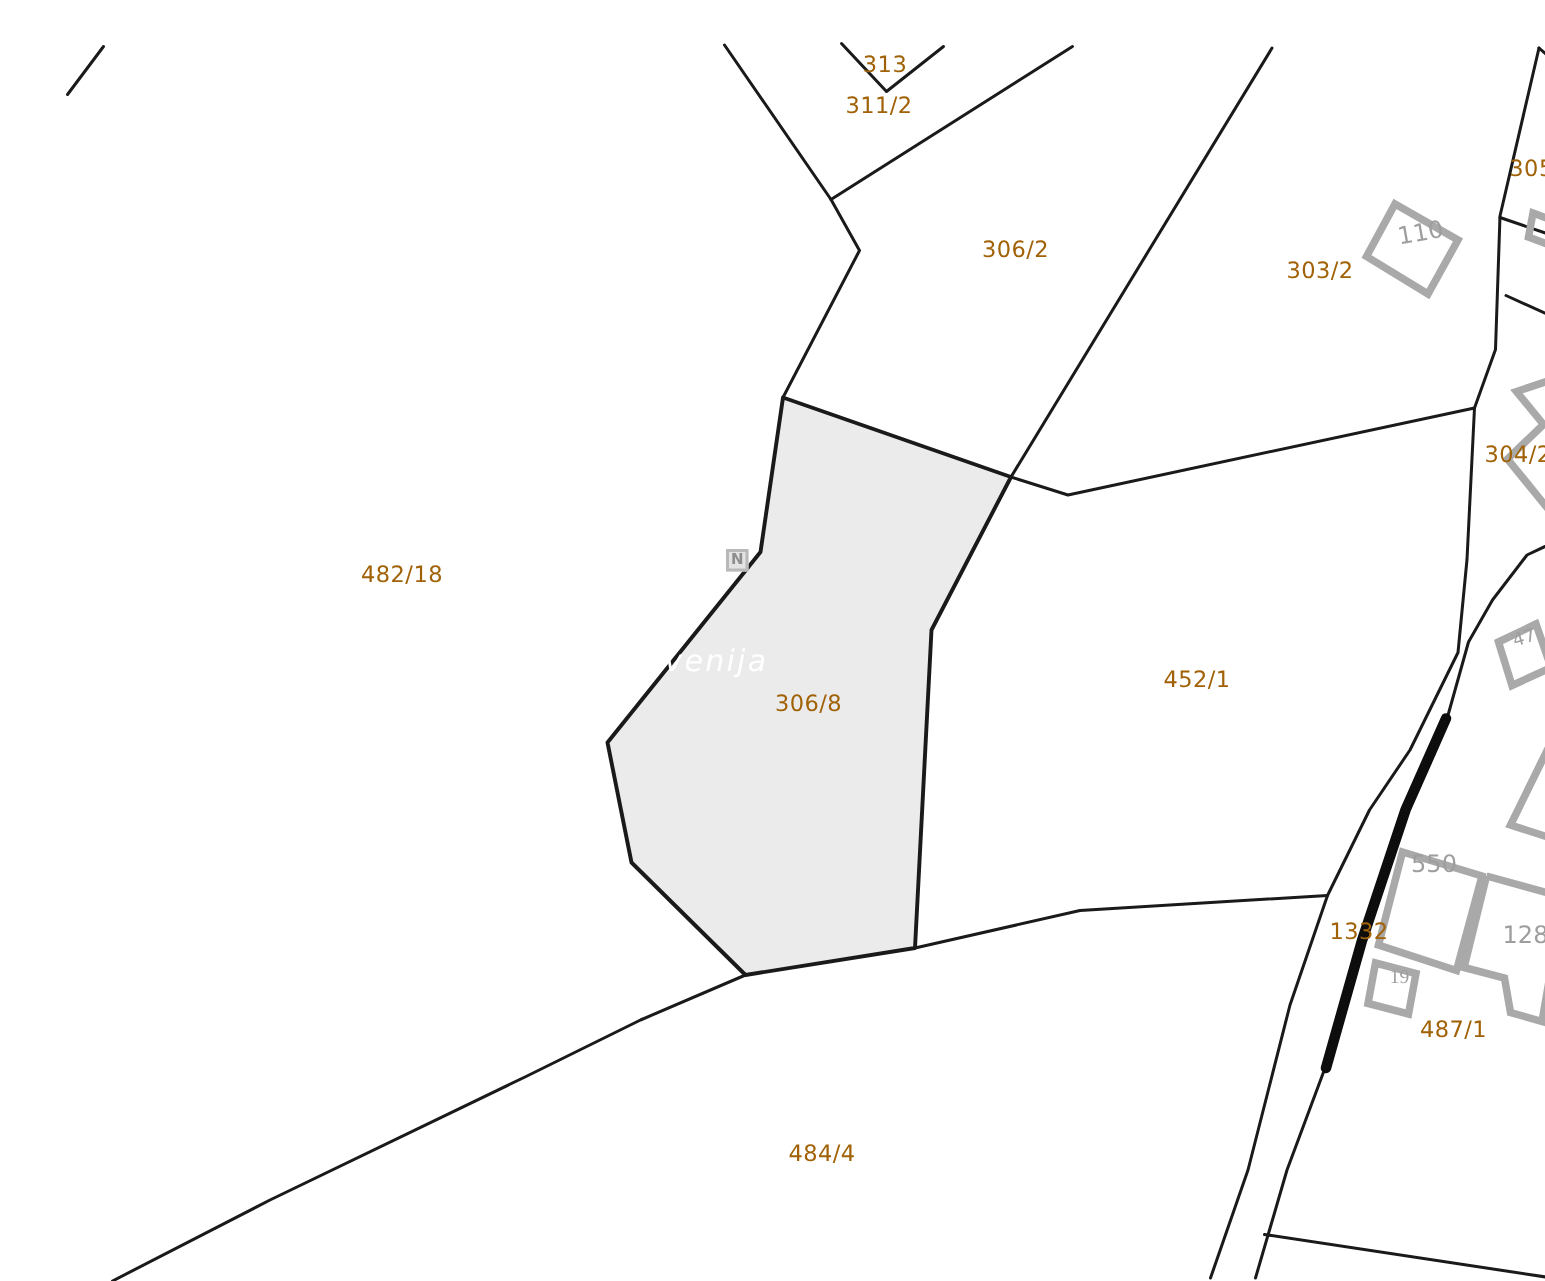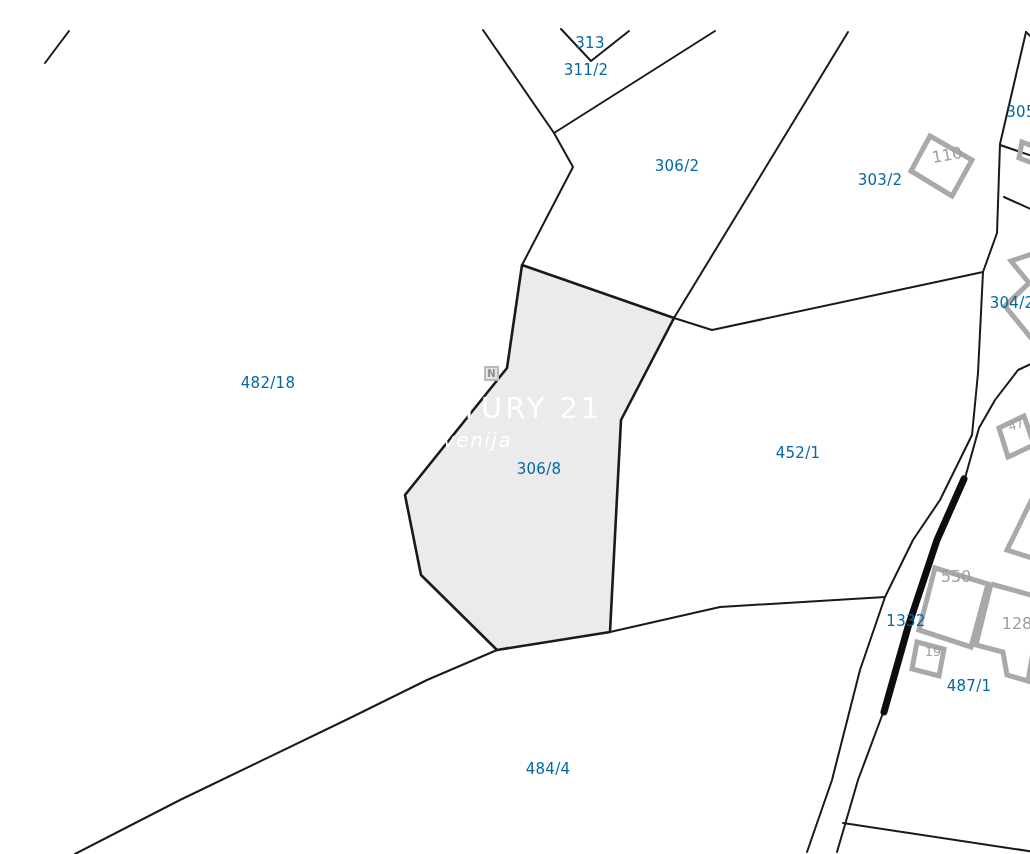--- a/index.html
+++ b/index.html
@@ -8,33 +8,33 @@
     width:1030px;height:854px;
     background:#ffffff;
     overflow:hidden;
     font-family:"DejaVu Sans","Liberation Sans",sans-serif;
   }
   .stage svg{position:absolute;left:0;top:0;}
   .lbl{
     position:absolute;
     transform:translate(-50%,-50%);
     font-size:15px;
-    color:#0369a1;
+    color:#a16207;
     white-space:nowrap;
     letter-spacing:0.3px;
   }
   .glbl{
     position:absolute;
     transform:translate(-50%,-50%);
     font-size:16px;
     color:#9e9e9e;
     white-space:nowrap;
   }
   .glbl.rot110{transform:translate(-50%,-50%) rotate(-10deg);}
-  .glbl.small19{font-size:13px;}
+  .glbl.small19{font-size:13px;font-family:Liberation Serif, serif;}
   .glbl.rot47{font-size:12px;transform:translate(-50%,-50%) rotate(-16deg);}
   .wm-brand{
     position:absolute;
     left:391px;top:391px;
     font-size:29px;
     letter-spacing:3px;
     font-weight:500;
     color:#ffffff;
     white-space:nowrap;
   }
@@ -95,21 +95,20 @@
       <polygon points="999,428 1024,416 1034,445 1008,457"></polygon>
       <polygon points="935,568 988,584 971,647 919,630"></polygon>
       <path d="M1033,497 L1007,550 L1038,560"></path>
       <path d="M991,584 L1038,597"></path>
       <path d="M991,584 L976,645 L1003,652 L1007,675 L1028,681 L1032,658 L1038,660"></path>
       <polygon points="917,642 944,649 939,676 912,669"></polygon>
     </g>
   </svg>
 
   <div class="wm-logo">N</div>
-  <div class="wm-brand">CENTURY 21</div>
   <div class="wm-region">Slovenija</div>
 
   <div class="lbl" style="left:590px;top:43px">313</div>
   <div class="lbl" style="left:586px;top:70px">311/2</div>
   <div class="lbl" style="left:677px;top:166px">306/2</div>
   <div class="lbl" style="left:880px;top:180px">303/2</div>
   <div class="lbl" style="left:1021px;top:112px">305</div>
   <div class="lbl" style="left:1012px;top:303px">304/2</div>
   <div class="lbl" style="left:268px;top:383px">482/18</div>
   <div class="lbl" style="left:539px;top:469px">306/8</div>

